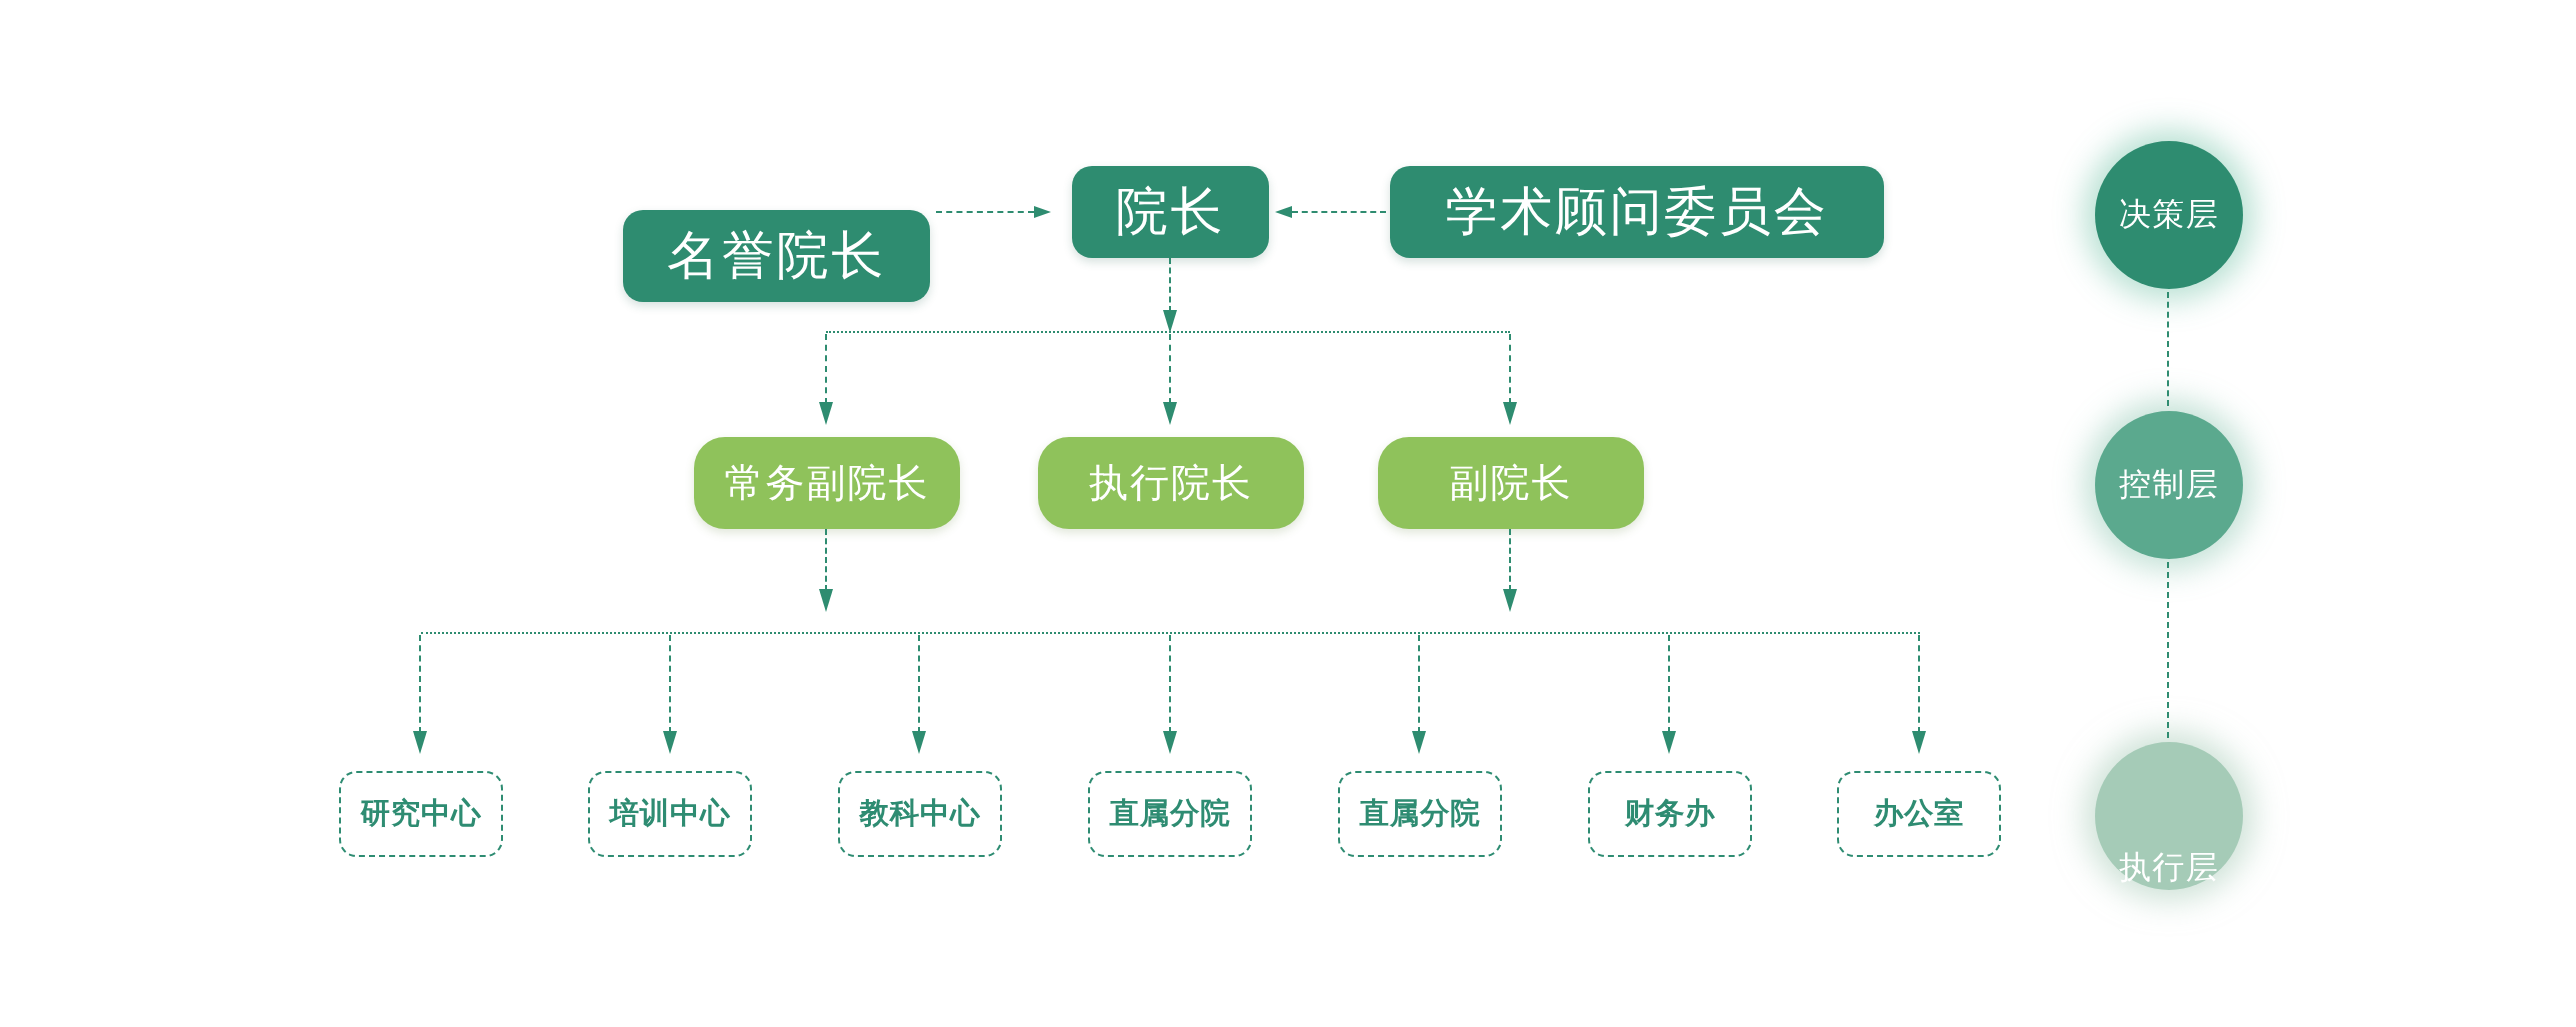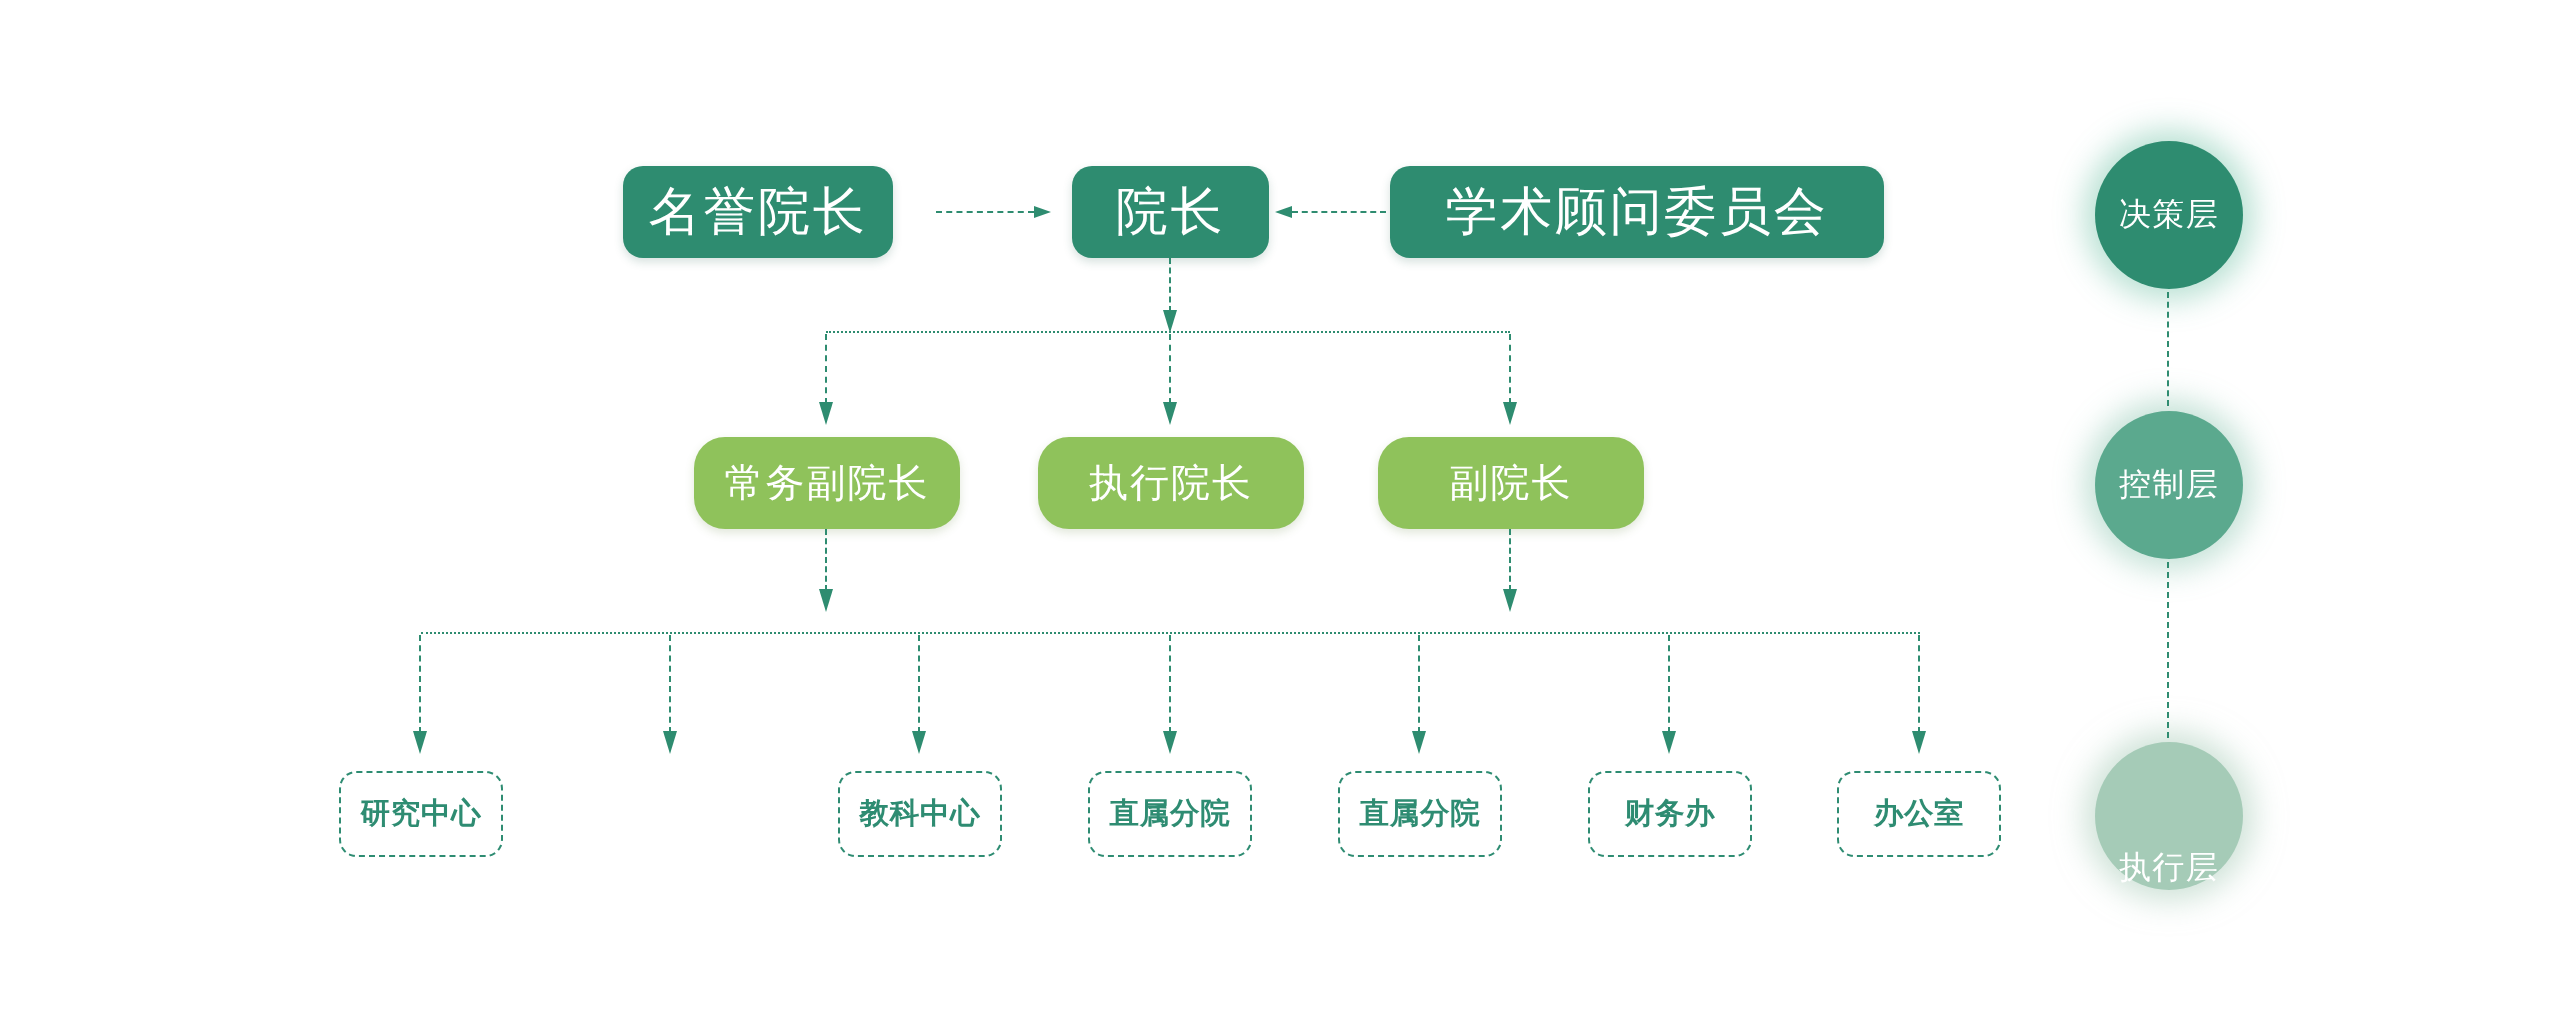--- a/index.html
+++ b/index.html
@@ -27,21 +27,21 @@
   }
   .ghost::before{
     content:"";
     position:absolute;
     left:-6.7px;top:-8.7px;
     width:100%;height:100%;
     border:2px dotted #2E8C70;
     border-radius:21.5px;
     z-index:-1;
   }
-  #n-honorary{left:623px;width:270px;}
+  #n-honorary{left:623px;width:307px;margin-top:44px;}
   #n-dean{left:1072px;width:197px;}
   #n-advisory{left:1390px;width:494px;}
 
   .box-mid{
     top:437px;height:92px;width:266px;
     background:#8FC25B;
     border-radius:31px;
     font-size:39px;letter-spacing:2px;
     box-shadow:0 4px 9.4px rgba(90,120,50,0.18);
   }
@@ -114,20 +114,23 @@
   <div class="node box-mid" id="n-execdean">
     <span>执行院长</span>
   </div>
   <div class="node box-mid" id="n-vicedean">
     <span>副院长</span>
   </div>
 
   <div class="node box-dashed" id="n-research">
     <span>研究中心</span>
   </div>
+  <div class="node box-dashed" id="n-training">
+    <span>培训中心</span>
+  </div>
   <div class="node box-dashed" id="n-teaching">
     <span>教科中心</span>
   </div>
   <div class="node box-dashed" id="n-practice">
     <span>直属分院</span>
   </div>
   <div class="node box-dashed" id="n-branch">
     <span>直属分院</span>
   </div>
   <div class="node box-dashed" id="n-finance">

